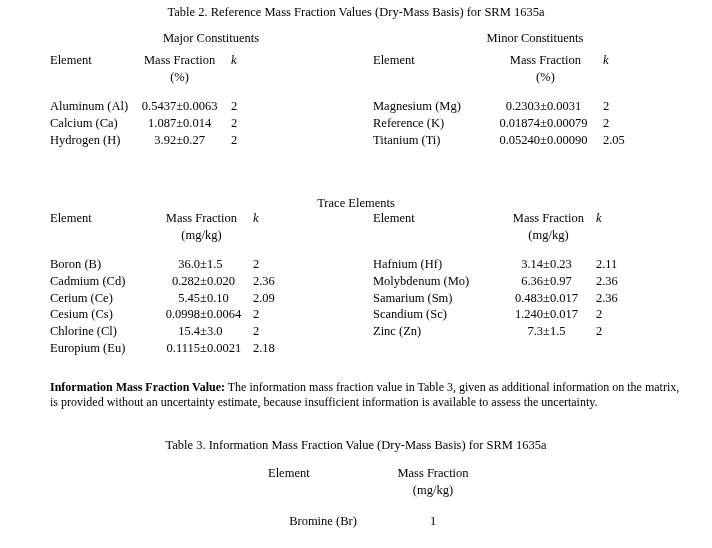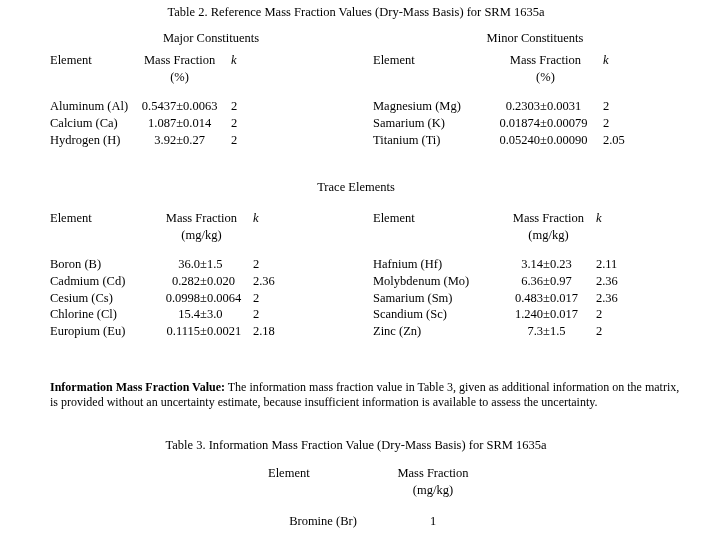--- a/index.html
+++ b/index.html
@@ -129,37 +129,37 @@
           <td colspan="5"></td>
         </tr>
     <tr>
       <td class="el" style="width:115px;">Magnesium (Mg)</td>
       <td class="val" style="width:52px;">0.2303</td>
       <td class="pmcell">±</td>
       <td class="unc" style="width:56px;">0.0031</td>
       <td class="kcell">2</td>
     </tr>
     <tr>
-      <td class="el">Samarium (K)</td>
+      <td class="el">Reference (K)</td>
       <td class="val">0.01874</td>
       <td class="pmcell">±</td>
       <td class="unc">0.00079</td>
       <td class="kcell">2</td>
     </tr>
     <tr>
       <td class="el">Titanium (Ti)</td>
       <td class="val">0.05240</td>
       <td class="pmcell">±</td>
       <td class="unc">0.00090</td>
       <td class="kcell">2.05</td>
     </tr>
   </tbody>
     </table>
 
-  <div class="abs section-head" style="left:0; top:180px; width:712px;">Trace Elements</div>
+  <div class="abs section-head" style="left:0; top:196px; width:712px;">Trace Elements</div>
 
   <table class="data abs" style="left:50px; top:211px;">
     <tbody>
         <tr class="hdr-row">
       <td class="el col-head">Element</td>
       <td class="hdr-mf col-head" colspan="3">Mass Fraction</td>
       <td class="kcell col-head italic-k">k</td>
     </tr>
     <tr class="hdr-row">
       <td></td>
@@ -175,20 +175,27 @@
       <td class="pmcell">±</td>
       <td class="unc" style="width:46px;">1.5</td>
       <td class="kcell">2</td>
     </tr>
     <tr>
       <td class="el">Cadmium (Cd)</td>
       <td class="val">0.282</td>
       <td class="pmcell">±</td>
       <td class="unc">0.020</td>
       <td class="kcell">2.36</td>
+    </tr>
+    <tr>
+      <td class="el">Cerium (Ce)</td>
+      <td class="val">5.45</td>
+      <td class="pmcell">±</td>
+      <td class="unc">0.10</td>
+      <td class="kcell">2.09</td>
     </tr>
     <tr>
       <td class="el">Cesium (Cs)</td>
       <td class="val">0.0998</td>
       <td class="pmcell">±</td>
       <td class="unc">0.0064</td>
       <td class="kcell">2</td>
     </tr>
     <tr>
       <td class="el">Chlorine (Cl)</td>

